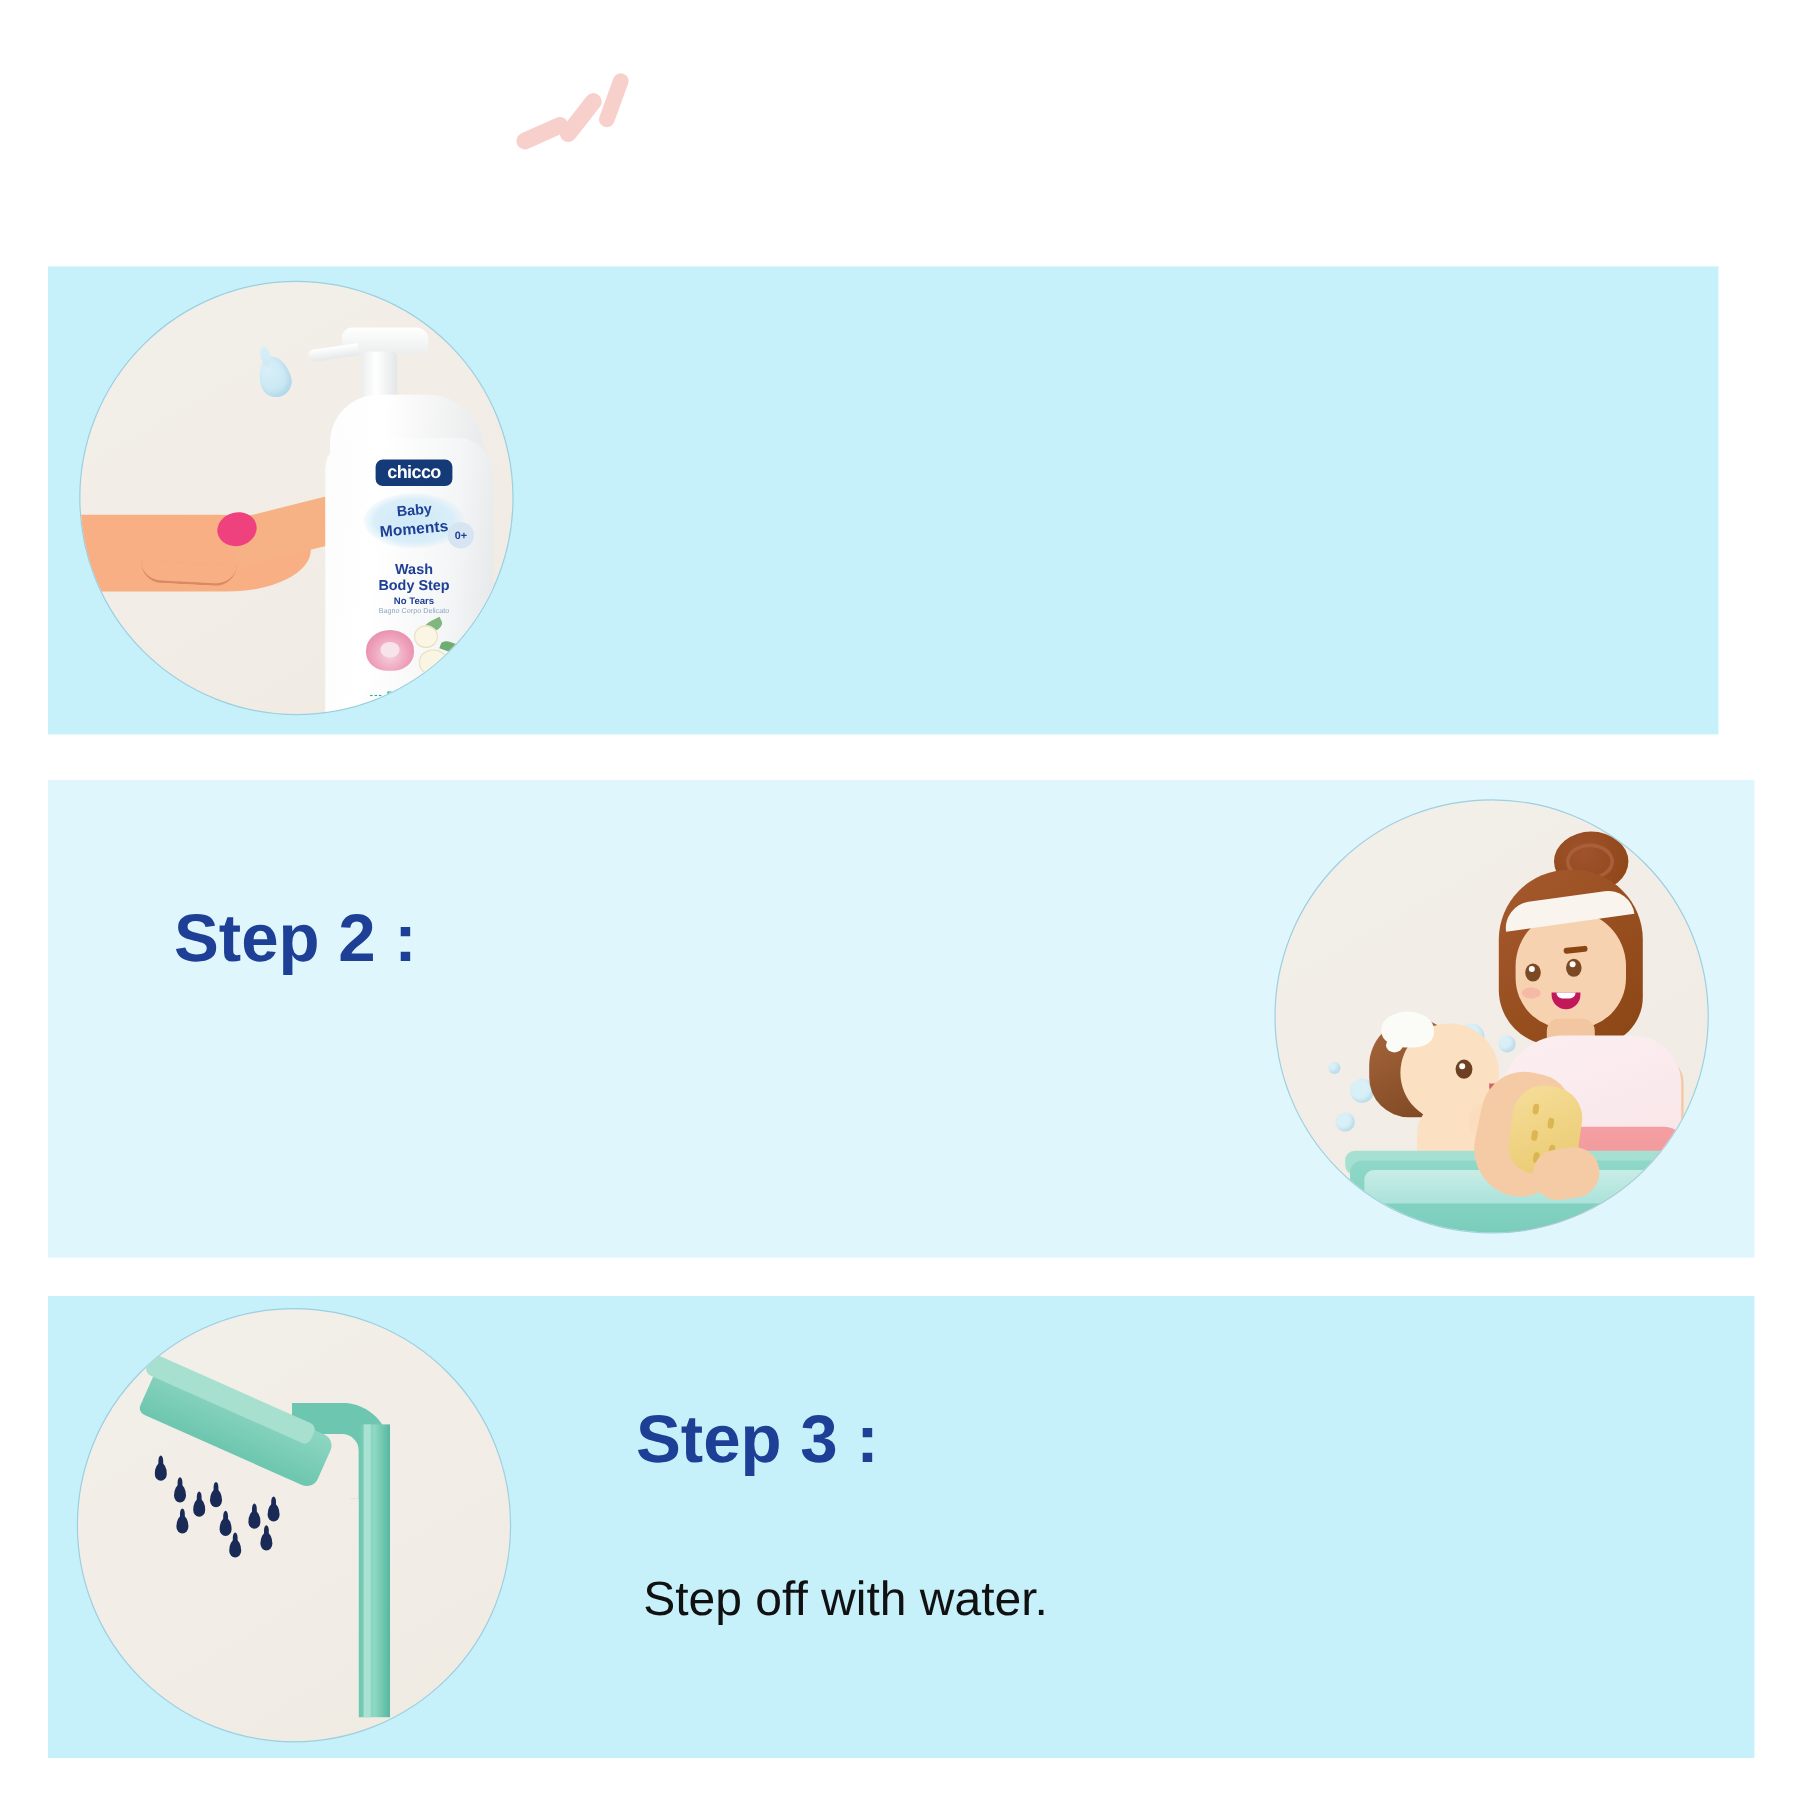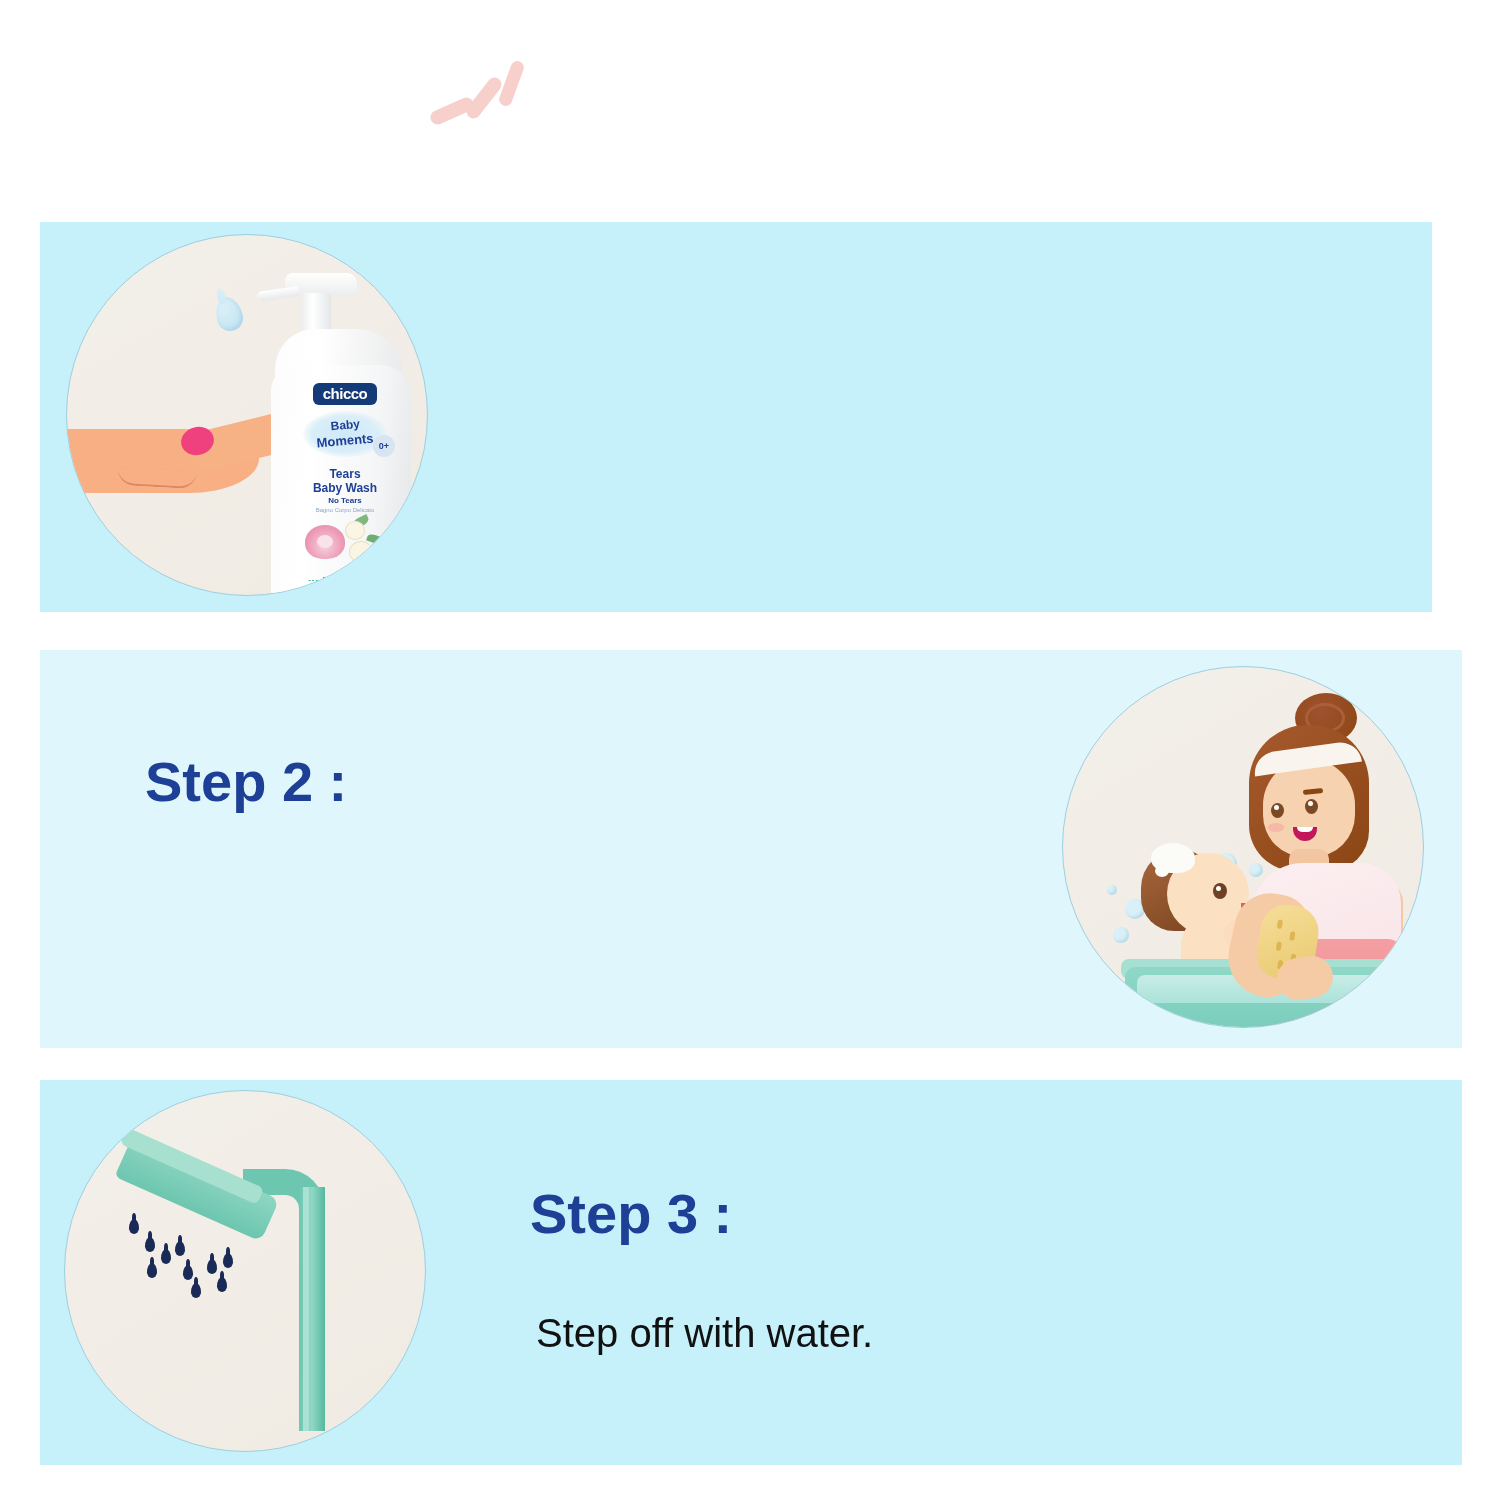--- a/index.html
+++ b/index.html
@@ -330,22 +330,22 @@
 
       <div class="label">
         <span class="logo-chicco">chicco</span>
 
         <div class="bm-badge">
           <span class="bm1">Baby</span>
           <span class="bm2">Moments</span>
           <span class="age">0+</span>
         </div>
 
-        <div class="lbl-mild">Tears</div>
-        <div class="lbl-mild" style="margin-top:0">Baby Wash</div>
+        <div class="lbl-mild">Wash</div>
+        <div class="lbl-mild" style="margin-top:0">Body Step</div>
         <div class="lbl-notears">No Tears</div>
         <div class="lbl-it">Bagno Corpo Delicato</div>
 
         <div class="flowers">
           <span class="fl fl-leaf1"></span>
           <span class="fl fl-leaf2"></span>
           <span class="fl fl-lotus"></span>
           <span class="fl fl-white1"></span>
           <span class="fl fl-white2"></span>
         </div>
@@ -430,15 +430,15 @@
       <span class="drop" style="left:82px;top:172px;"></span>
       <span class="drop" style="left:110px;top:150px;"></span>
       <span class="drop" style="left:118px;top:174px;"></span>
       <span class="drop" style="left:126px;top:192px;"></span>
       <span class="drop" style="left:142px;top:168px;"></span>
       <span class="drop" style="left:152px;top:186px;"></span>
       <span class="drop" style="left:158px;top:162px;"></span>
     </div>
   </div>
 
-  <h2 class="step-head" id="s3-head" style="left:490px;top:60px;">Step 3 :</h2>
+  <h2 class="step-head" id="s3-head" style="left:490px;top:45px;">Step 3 :</h2>
   <p class="step-body" id="s3-body" style="left:496px;top:182px;width:800px;">Step off with water.</p>
 </section>
 
 </body></html>

